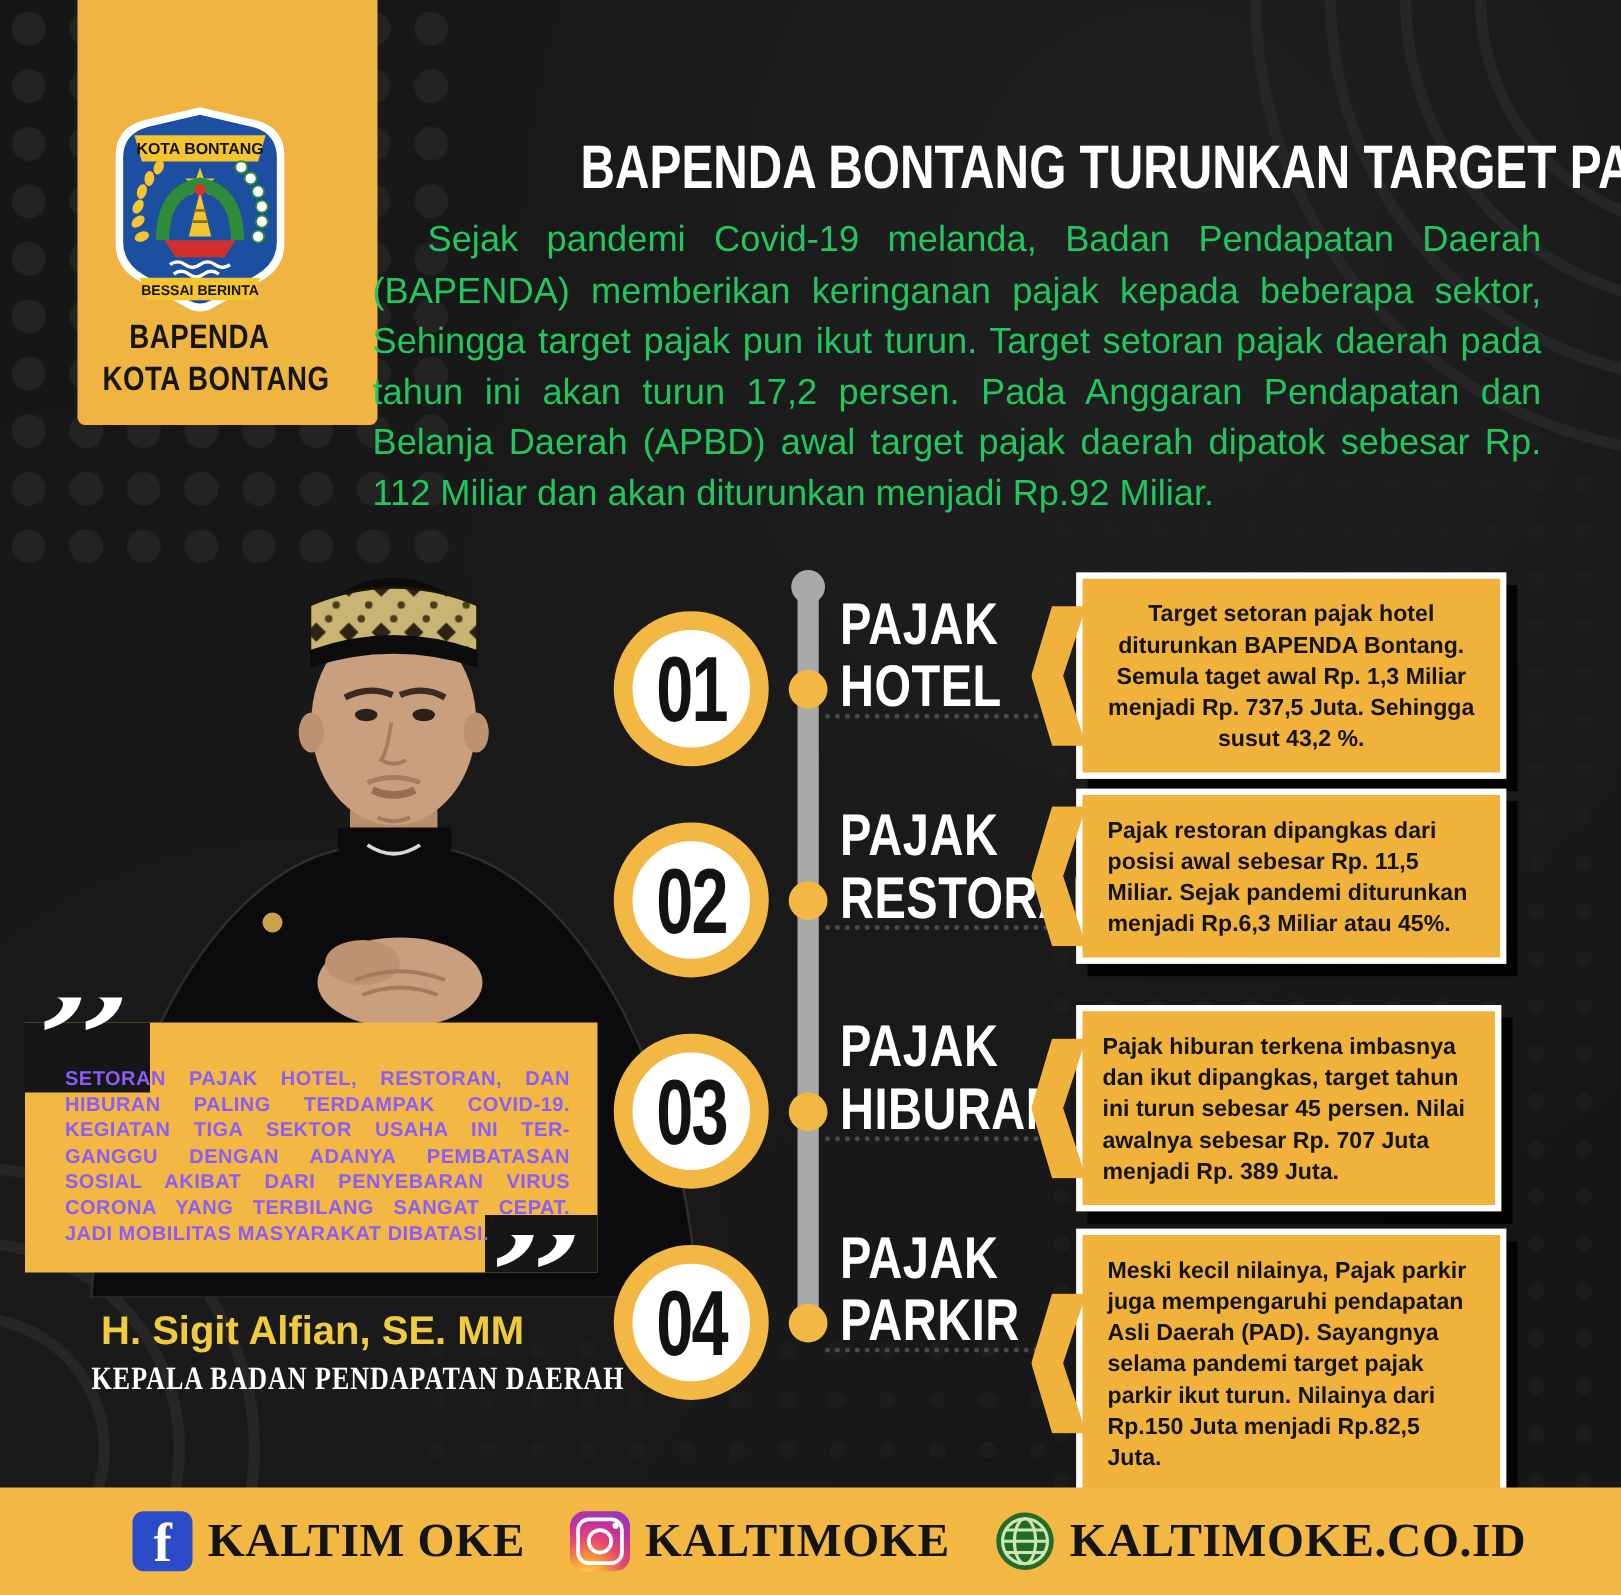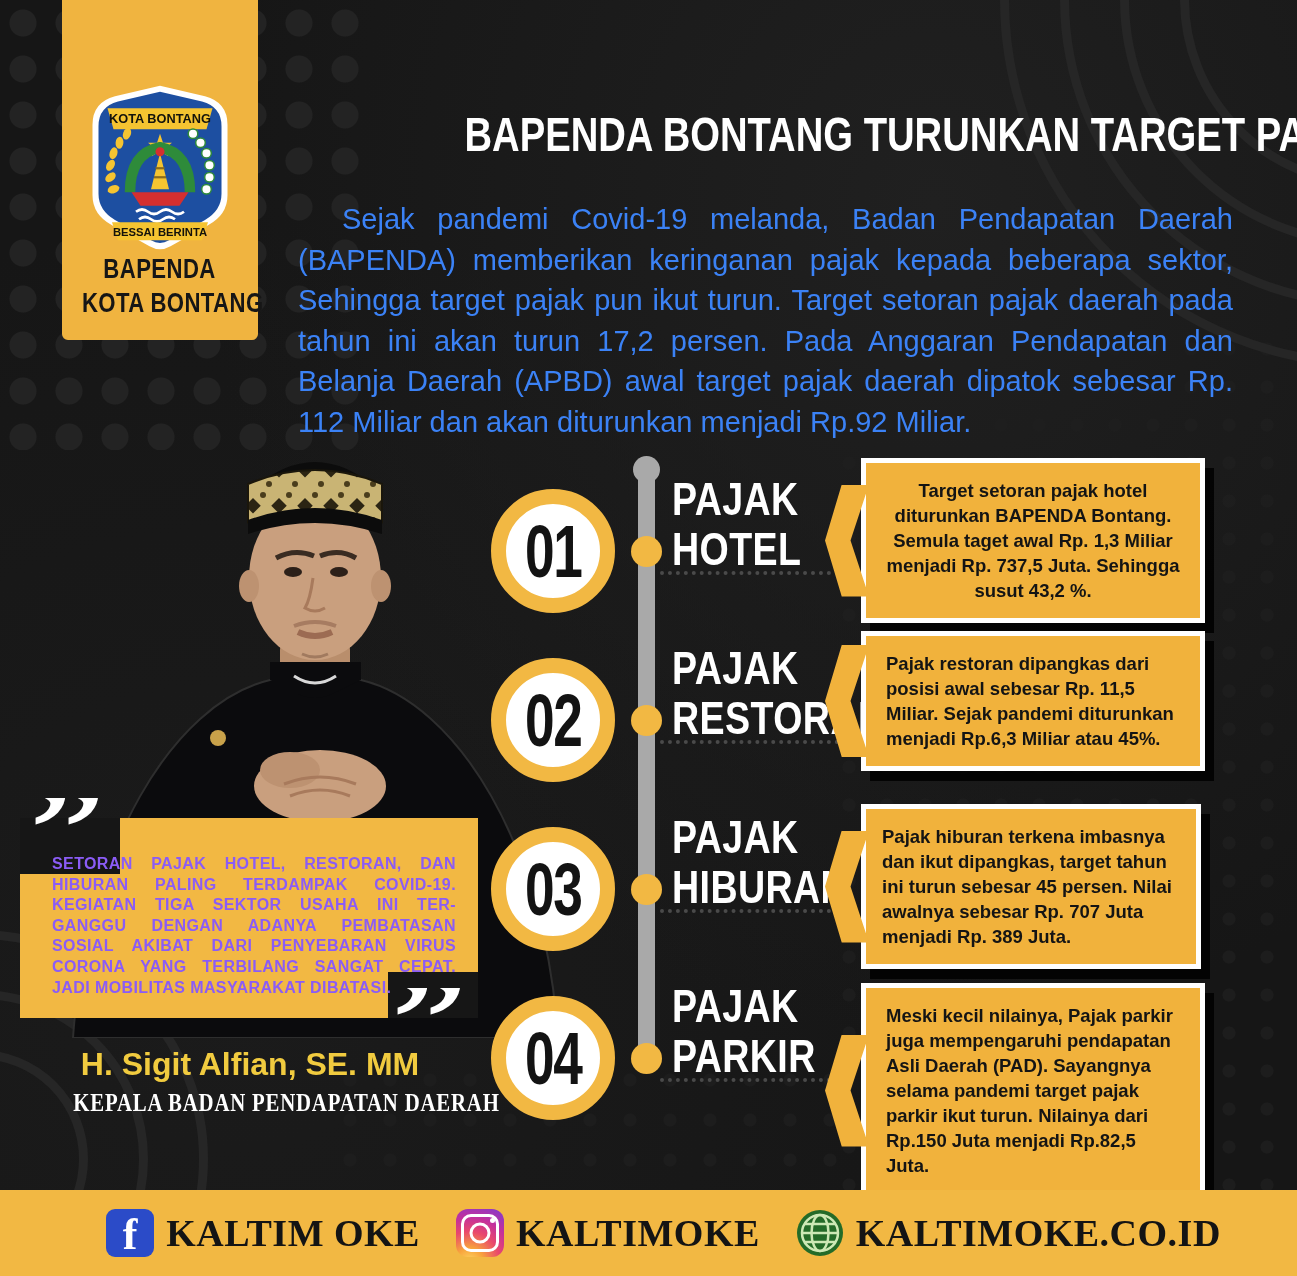--- a/index.html
+++ b/index.html
@@ -18,34 +18,34 @@
     background-size:46px 46px;}
   .dots.right{left:830px;top:330px;width:467px;height:870px;
     background-image:radial-gradient(#1e1e1e 6px, transparent 7px);
     background-size:38px 38px;opacity:.85;}
   .dots.bottom{left:330px;top:1060px;width:560px;height:130px;
     background-image:radial-gradient(#1e1e1e 6px, transparent 7px);
     background-size:40px 40px;opacity:.8;}
   .arc{position:absolute;border-radius:50%;border:9px solid #262626;}
   
   .badge{position:absolute;left:62px;top:0;width:196px;height:340px;
-    background:#F0B440;border-radius:0 0 6px 6px;text-align:center;}
+    background:#F0B440;border-radius:0 0 6px 6px;text-align:center;padding-left:44px;}
   .badge svg{position:absolute;left:23px;top:84px;}
   .badge-line{position:absolute;left:0;width:196px;color:#161616;font-weight:bold;
     letter-spacing:.5px;}
   .badge-line span{display:inline-block;transform:scaleX(.82);transform-origin:center;
     font-size:27px;white-space:nowrap;}
   .badge-line.l1{top:254px;}
   .badge-line.l2{top:288px;}
   
   .title{position:absolute;left:285px;top:106px;width:950px;text-align:center;color:#fff;}
   .title span{display:inline-block;font-size:49px;font-weight:bold;white-space:nowrap;
     transform:scaleX(.78);transform-origin:center;letter-spacing:0px;}
-  .intro{position:absolute;left:298px;top:172px;width:935px;color:#3b82f6;
-    font-size:29px;line-height:40.5px;text-align:justify;text-indent:44px;margin-top:27px;}
+  .intro{position:absolute;left:298px;top:172px;width:935px;color:#22c55e;
+    font-size:29px;line-height:40.5px;text-align:justify;text-indent:44px;}
   
   .portrait{position:absolute;left:58px;top:418px;width:515px;height:620px;}
   
   .t-cap{position:absolute;left:633px;top:456px;width:27px;height:27px;border-radius:50%;background:#a9a9a9;}
   .t-bar{position:absolute;left:638px;top:468px;width:17px;height:588px;background:#a9a9a9;}
   .t-dot{position:absolute;width:31px;height:31px;border-radius:50%;background:#F2B843;left:631px;}
   .t-circle{position:absolute;left:491px;width:94px;height:94px;border-radius:50%;
     background:#fff;border:15px solid #F2B843;display:flex;align-items:center;justify-content:center;}
   .t-circle b{display:inline-block;font-size:74px;font-weight:bold;color:#131313;
     transform:scaleX(.72);letter-spacing:-2px;}

